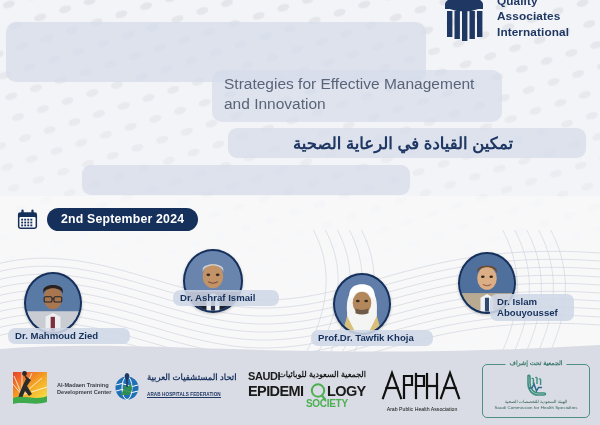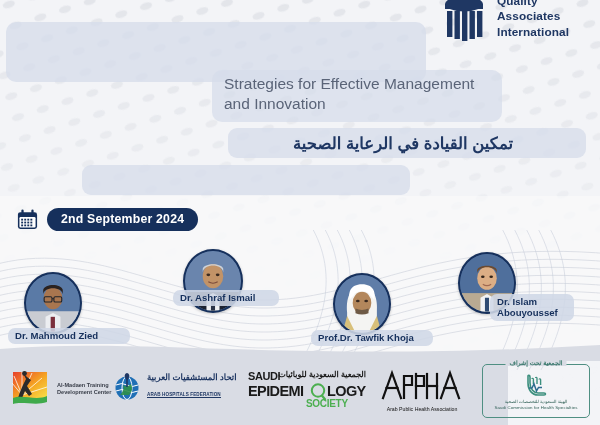--- a/index.html
+++ b/index.html
@@ -193,21 +193,21 @@
   .sp3 .photo-ring { left:333px; top:273px; width:58px;  height:62px; }
   .sp3 .name-chip  { left:311px; top:330px; width:122px; }
 
   .sp4 .photo-ring { left:458px; top:252px; width:58px;  height:62px; }
   .sp4 .name-chip  { left:455px; top:294px; width:84px;margin-left:35px; }
 
   
   .footer {
     position:absolute;
     left:0; bottom:0;
-    width:508px; height:68px;
+    width:600px; height:68px;
     background:#d9dce4;
     z-index:6;
     display:flex;
     align-items:center;
   }
   .footer-curve {
     position:absolute; left:0; top:-14px;
     width:600px; height:18px;
   }
   .f-logo {

